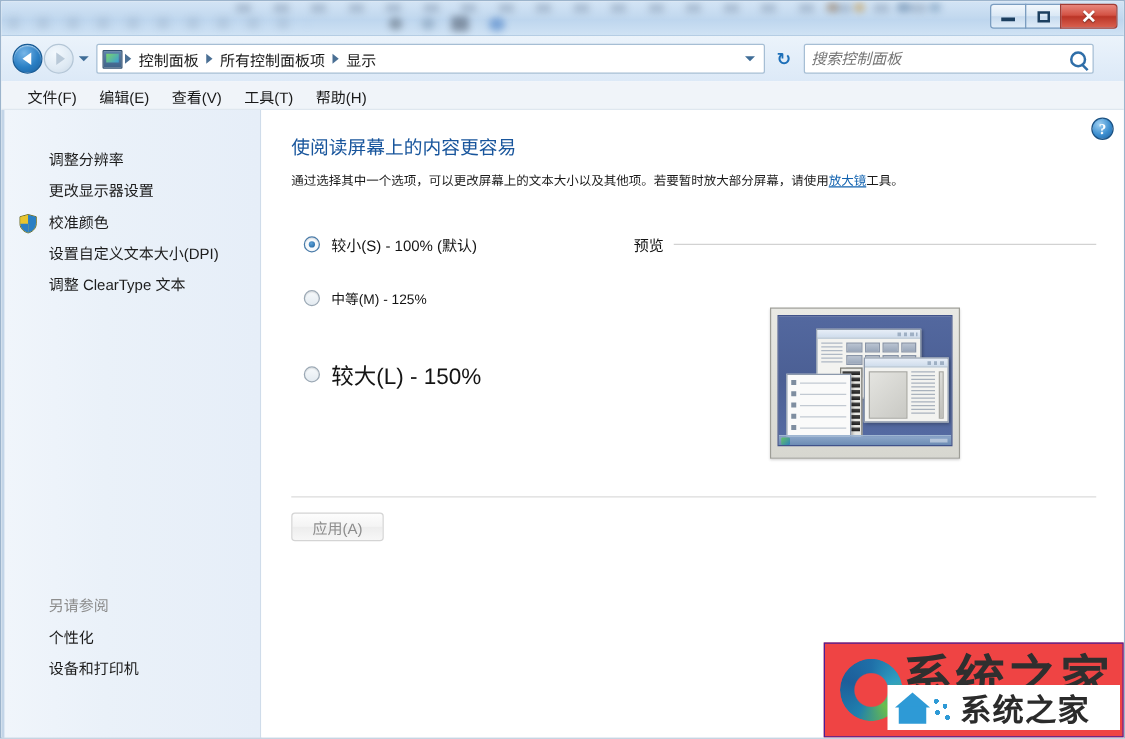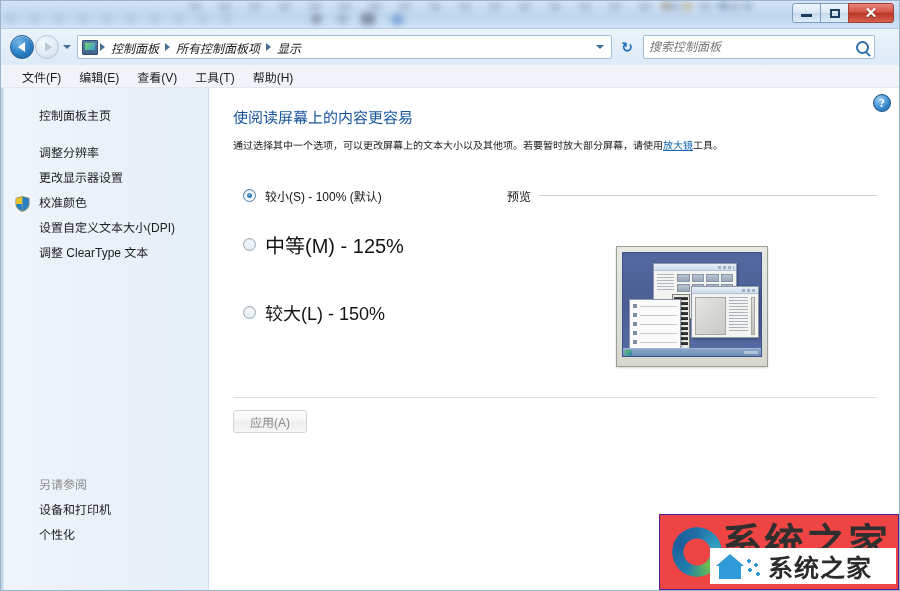--- a/index.html
+++ b/index.html
@@ -142,21 +142,21 @@
     position: relative;
     background: linear-gradient(to bottom, #5d82ab 0%, #3f6389 100%);
     border: 1px solid #2f4f70;
     border-radius: 1px;
   }
   .cp-icon::after {
     content: ""; position: absolute; left: 2px; top: 2px;
     width: 10px; height: 7px;
     background: linear-gradient(135deg, #7ad46a 0%, #3c9fd6 100%);
   }
-  .crumbs { display: flex; align-items: center; flex: 1; overflow: hidden; white-space: nowrap; font-style: italic; }
+  .crumbs { display: flex; align-items: center; flex: 1; overflow: hidden; white-space: nowrap; }
   .crumb {
     font-size: 12px; color: #1a1a1a; padding: 2px 4px; cursor: default;
   }
   .crumb-sep {
     width: 0; height: 0;
     border-top: 4px solid transparent; border-bottom: 4px solid transparent;
     border-left: 5px solid #4a6f94;
     margin: 0 2px;
   }
   .addr-caret {
@@ -301,21 +301,21 @@
     background: radial-gradient(circle at 50% 50%, #ffffff 0%, #eef4f9 100%);
   }
   .radio.checked::after {
     content: ""; position: absolute;
     left: 3px; top: 3px; width: 5px; height: 5px;
     border-radius: 50%;
     background: radial-gradient(circle at 40% 35%, #5ba1d8 0%, #1d5f9c 100%);
   }
   .opt-label { color: #141414; white-space: nowrap; }
   .sz-100 { font-size: 12px; }
-  .sz-125 { font-size: 20px; }
+  .sz-125 { font-size: 11px; }
   .sz-150 { font-size: 18px; }
 
   .preview-pane { flex: 1; padding-left: 14px; }
   .preview-head {
     display: flex; align-items: center;
     margin-bottom: 30px;
   }
   .preview-head .lbl { font-size: 12px; color: #141414; white-space: nowrap; cursor: default; }
   .preview-head .rule {
     flex: 1; height: 1px; background: #d2d2d2; margin-left: 8px;
@@ -596,21 +596,20 @@
     <div class="menuitem">文件(F)</div>
     <div class="menuitem">编辑(E)</div>
     <div class="menuitem">查看(V)</div>
     <div class="menuitem">工具(T)</div>
     <div class="menuitem">帮助(H)</div>
   </div>
 
   <div class="content-wrap">
 
     <div class="sidebar">
-      <div class="sb-link">控制面板主页</div>
       <div class="sb-gap"></div>
 
       <div class="sb-link">调整分辨率</div>
 
       <div class="sb-link">更改显示器设置</div>
 
       <div class="sb-link">
         <span class="shield">
           <svg width="15" height="16" viewBox="0 0 15 16">
             <path d="M7.5 0.6 L14 2.4 V8 C14 12 10.5 14.6 7.5 15.4 C4.5 14.6 1 12 1 8 V2.4 Z" fill="#f2d03a" stroke="#6d6d2a" stroke-width="0.8"></path>
@@ -620,22 +619,22 @@
             <path d="M1.3 7.9 H7.5 V15.1 C4.6 14.3 1.3 11.8 1.3 8 Z" fill="#2a7fc4"></path>
           </svg>
         </span>
         <span>校准颜色</span>
       </div>
       <div class="sb-link">设置自定义文本大小(DPI)</div>
       <div class="sb-link">调整 ClearType 文本</div>
 
       <div class="sb-seealso">
         <div class="sb-heading">另请参阅</div>
+        <div class="sb-link">个性化</div>
         <div class="sb-link">设备和打印机</div>
-        <div class="sb-link">个性化</div>
       </div>
     </div>
 
     <div class="main">
       <div class="help-btn">?</div>
 
       <div class="page-title">使阅读屏幕上的内容更容易</div>
 
       <div class="page-desc">
         <span>通过选择其中一个选项，可以更改屏幕上的文本大小以及其他项。若要暂时放大部分屏幕，请使用</span><span class="inline-link">放大镜</span><span>工具。</span>

